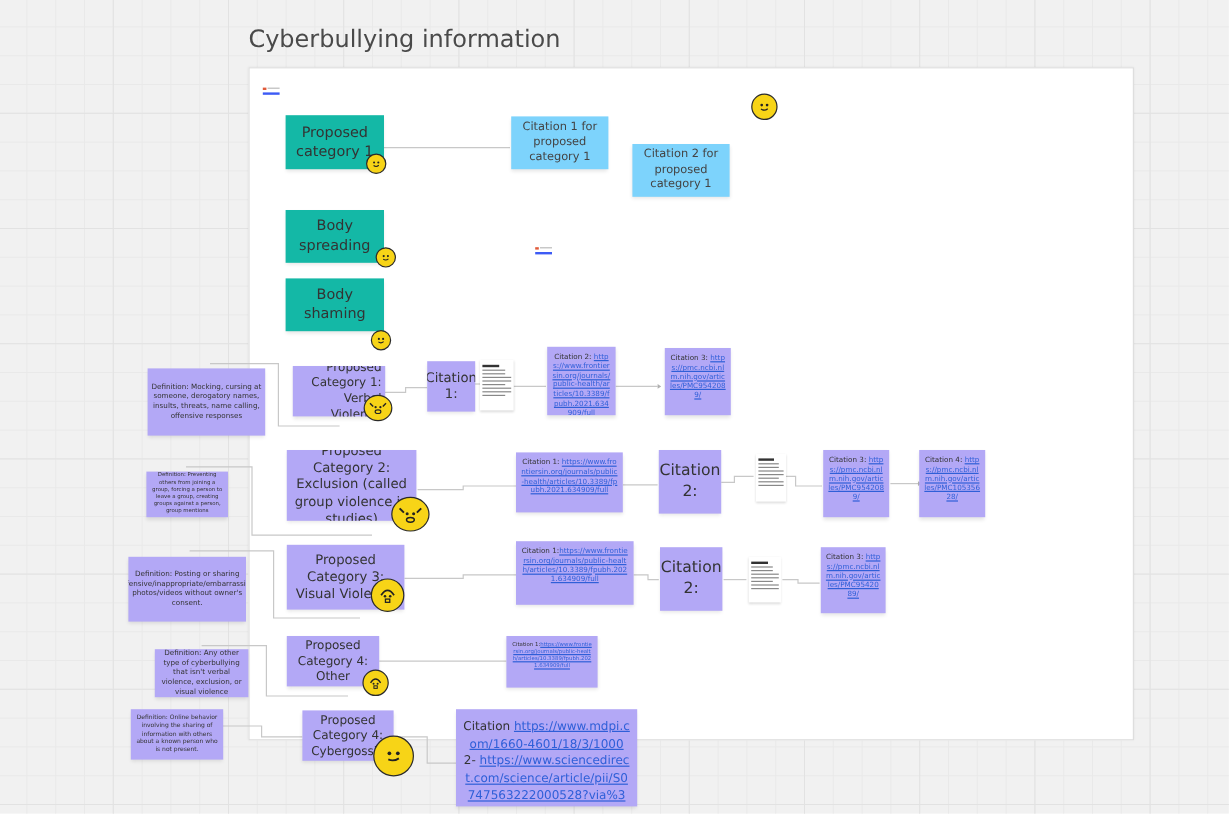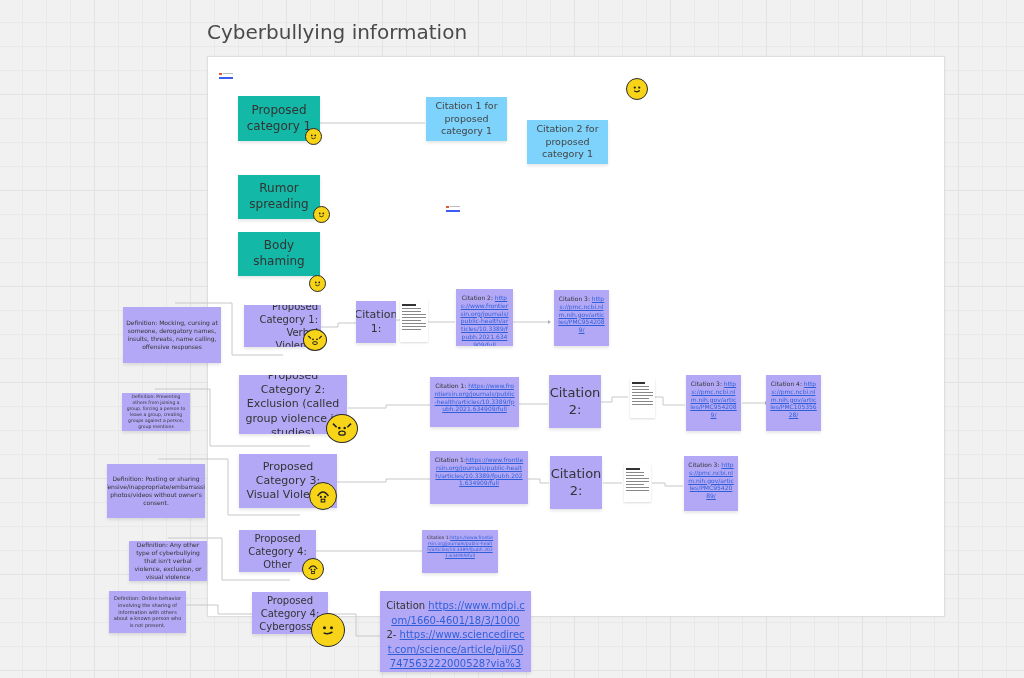--- a/index.html
+++ b/index.html
@@ -120,21 +120,21 @@
 
 <div class="abs avatar" style="left:626px; top:78px; width:22px; height:22px;">
   <svg width="14" height="14" viewBox="0 0 10 10">
       <circle cx="3.4" cy="4" r="0.8" fill="#222"></circle>
       <circle cx="6.6" cy="4" r="0.8" fill="#222"></circle>
       <path d="M3 6.3 Q5 7.8 7 6.1" stroke="#222" stroke-width="0.8" fill="none"></path>
     </svg>
 </div>
 
 <div class="abs note yellow" style="left:238px; top:175px; width:82px; height:44px;">
-  <span>Rumor spreading</span>
+  <span>Body spreading</span>
 </div>
 <div class="abs avatar" style="left:313px; top:206px; width:17px; height:17px;">
   <svg width="11" height="11" viewBox="0 0 10 10">
       <circle cx="3.4" cy="4" r="0.8" fill="#222"></circle>
       <circle cx="6.6" cy="4" r="0.8" fill="#222"></circle>
       <path d="M3 6.3 Q5 7.8 7 6.1" stroke="#222" stroke-width="0.8" fill="none"></path>
     </svg>
 </div>
 
 <div class="abs note yellow" style="left:238px; top:232px; width:82px; height:44px;">

